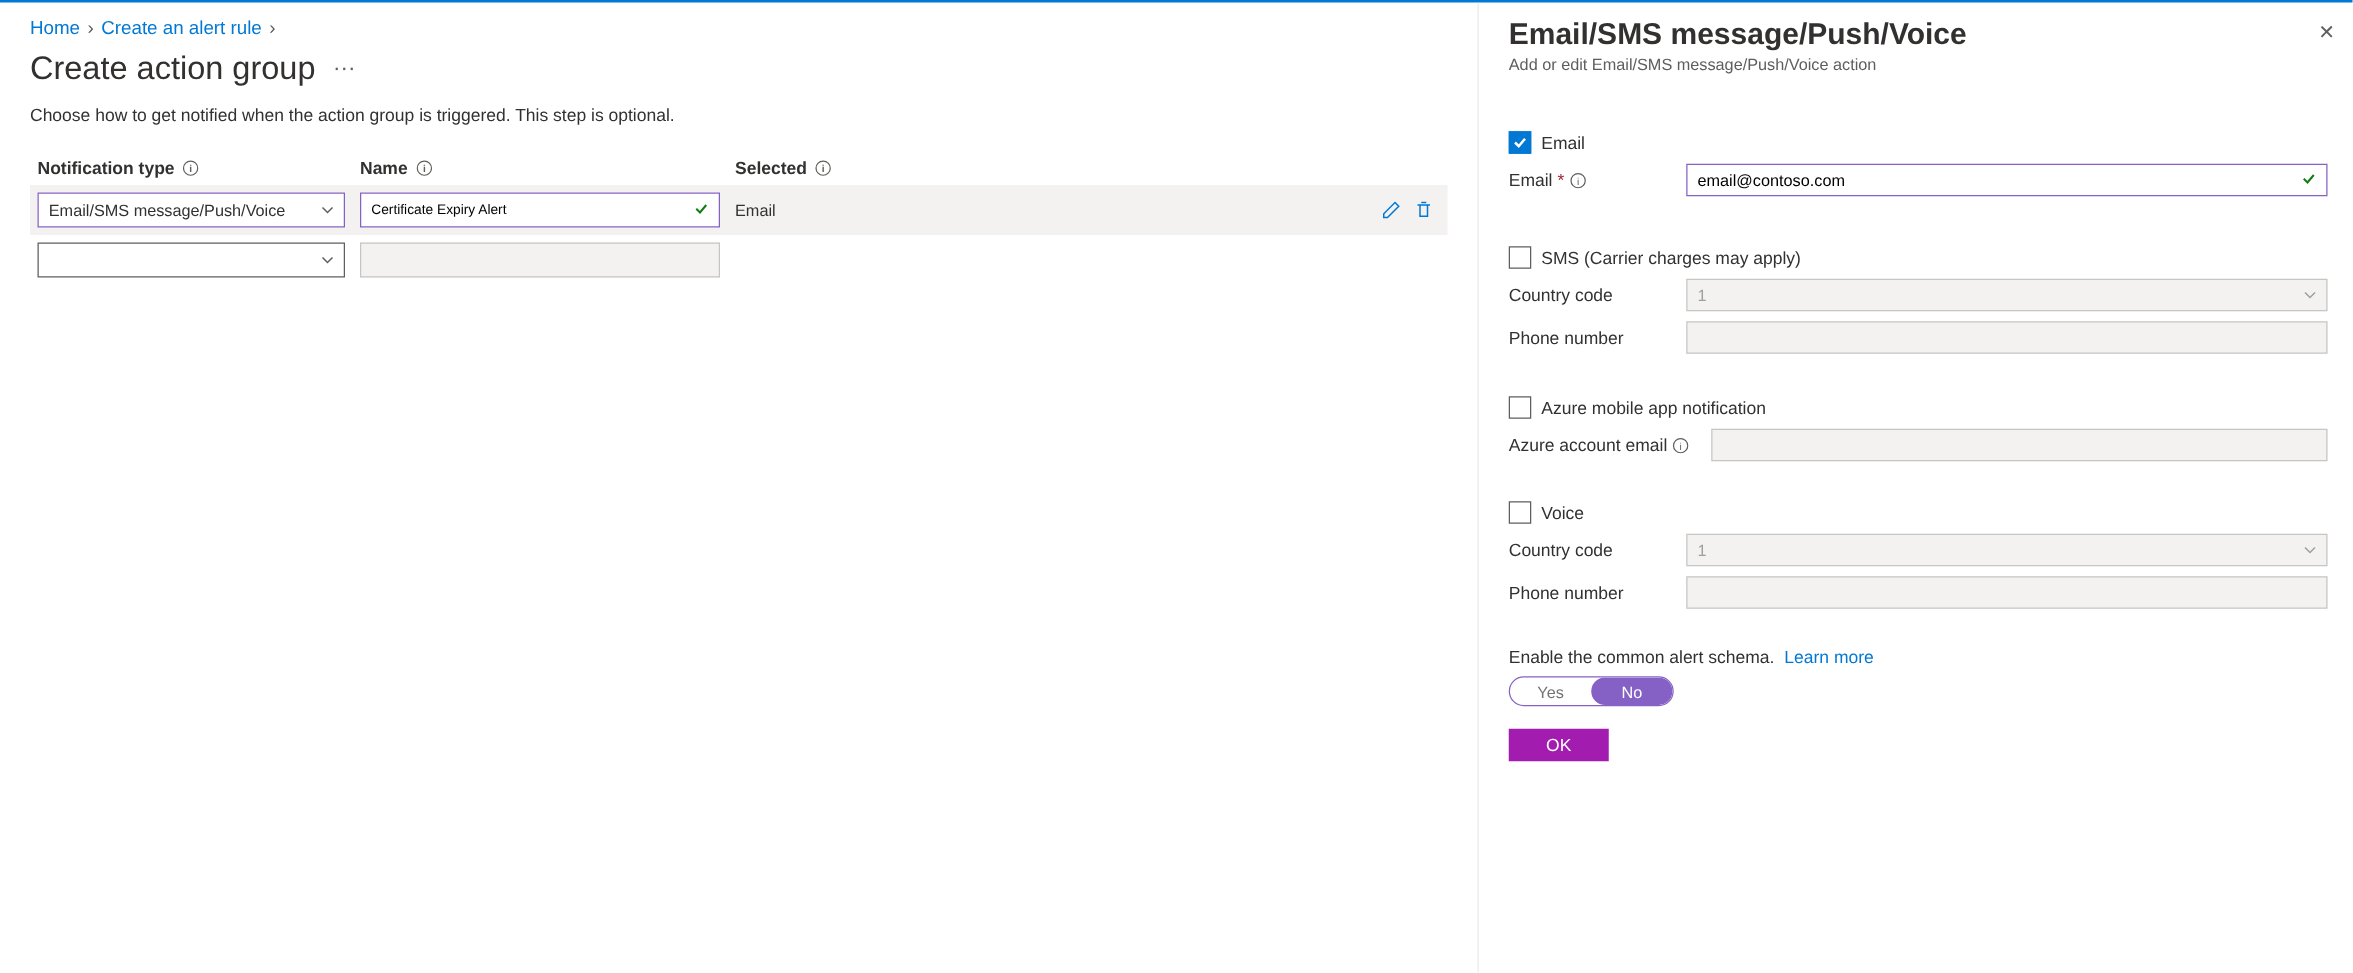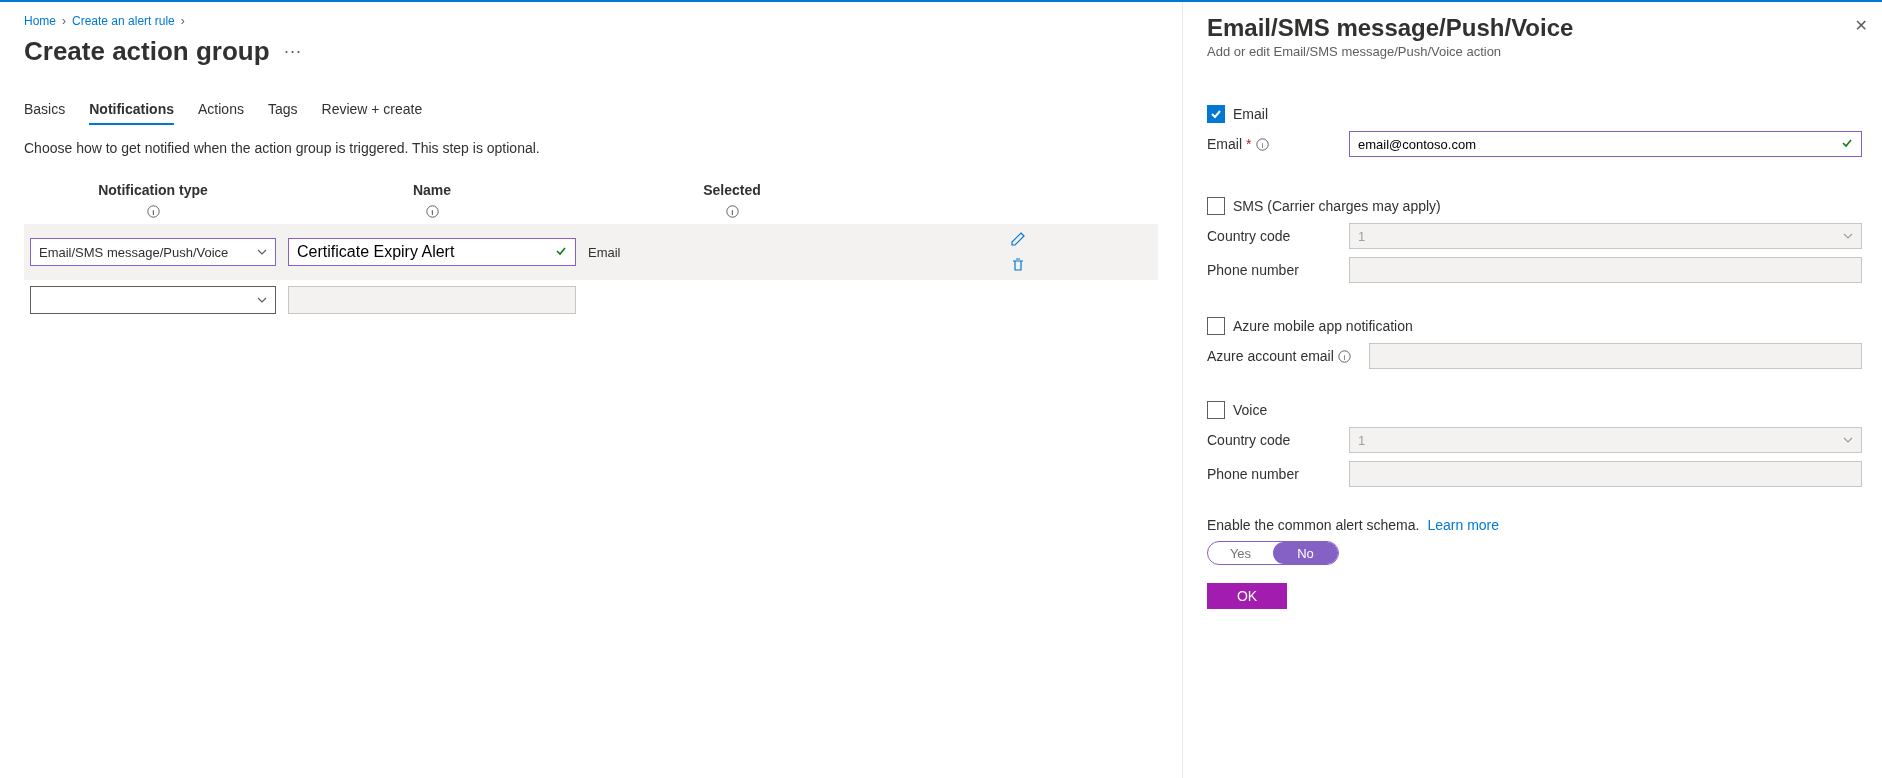--- a/index.html
+++ b/index.html
@@ -1,48 +1,48 @@
 <!DOCTYPE html>
 <html><head>
   <meta charset="utf-8">
   <style>
     * { box-sizing: border-box; margin: 0; padding: 0; font-family: "Segoe UI", Arial, sans-serif; }
     body { display: flex; width: 1882px; height: 778px; background: #fff; color: #323130; font-size: 13px; border-top: 2px solid #0078d4; }
 
     
     .left { flex: 1; padding: 12px 24px; position: relative; }
-    .breadcrumb { display: flex; align-items: center; gap: 6px; font-size: 12px; color: #0078d4; margin-bottom: 8px; }
+    .breadcrumb { display: flex; align-items: center; gap: 6px; font-size: 15px; color: #0078d4; margin-bottom: 8px; }
     .breadcrumb .crumb { cursor: pointer; }
     .breadcrumb .chev { color: #605e5c; }
     .page-title-row { display: flex; align-items: center; gap: 10px; }
-    .page-title { font-size: 26px; font-weight: 700; color: #323130; }
+    .page-title { font-size: 26px; font-weight: 400; color: #323130; }
     .ellipsis { font-size: 18px; color: #605e5c; cursor: pointer; padding: 0 4px; }
 
     .tabs { display: flex; gap: 24px; margin-top: 28px; border-bottom: 1px solid transparent; }
     .tab { padding: 6px 0; font-size: 14px; color: #323130; cursor: pointer; }
     .tab.active { border-bottom: 2px solid #0078d4; font-weight: 600; }
 
     .desc { margin-top: 14px; font-size: 14px; color: #323130; }
 
     .table-wrap { margin-top: 20px; }
     .thead, .trow { display: flex; align-items: center; }
-    .th, .td { padding: 6px 6px; flex-direction: column; }
+    .th, .td { padding: 6px 6px; }
     .col-type { width: 258px; }
     .col-name { width: 300px; }
     .col-sel  { width: 300px; }
     .col-act  { flex: 1; display: flex; justify-content: flex-end; align-items: center; gap: 8px; padding-right: 10px; }
     .th { font-weight: 600; font-size: 14px; display: flex; align-items: center; gap: 6px; }
     .info-icon { width: 14px; height: 14px; display: inline-flex; align-items: center; justify-content: center; color: #605e5c; }
 
     .trow.selected { background: #f3f2f1; }
     .select-box, .text-box { border: 1px solid #605e5c; height: 28px; background: #fff; display: flex; align-items: center; justify-content: space-between; padding: 0 8px; }
     .select-box.highlight, .text-box.highlight { border-color: #8661c5; }
     .select-box .chev-down { color: #605e5c; }
     .text-box { width: 100%; }
-    .text-box input { border: none; outline: none; width: 100%; font-size: 16px; background: transparent; }
+    .text-box input { border: none; outline: none; width: 100%; font-size: 11px; background: transparent; }
     .valid-check { color: #107c10; }
 
     .row-icon { width: 18px; height: 18px; display: inline-flex; align-items: center; justify-content: center; cursor: pointer; }
     .row-icon.edit { color: #0078d4; }
     .row-icon.delete { color: #0078d4; }
 
     .disabled-box { background: #f3f2f1; border: 1px solid #c8c6c4; height: 28px; }
 
     
     .right { width: 700px; border-left: 1px solid #edebe9; padding: 12px 20px 12px 24px; position: relative; }
@@ -83,27 +83,20 @@
     <span class="chev">›</span>
     <span class="crumb">Create an alert rule</span>
     <span class="chev">›</span>
   </div>
 
   <div class="page-title-row">
     <div class="page-title">Create action group</div>
     <div class="ellipsis">···</div>
   </div>
 
-  <div class="tabs">
-    <div class="tab">Basics</div>
-    <div class="tab active">Notifications</div>
-    <div class="tab">Actions</div>
-    <div class="tab">Tags</div>
-    <div class="tab">Review + create</div>
-  </div>
 
   <div class="desc">Choose how to get notified when the action group is triggered. This step is optional.</div>
 
   <div class="table-wrap">
     <div class="thead">
       <div class="th col-type">
         <span>Notification type</span>
         <span class="info-icon">
           <svg width="13" height="13" viewBox="0 0 16 16">
               <circle cx="8" cy="8" r="7" fill="none" stroke="#605e5c" stroke-width="1.2"></circle>

